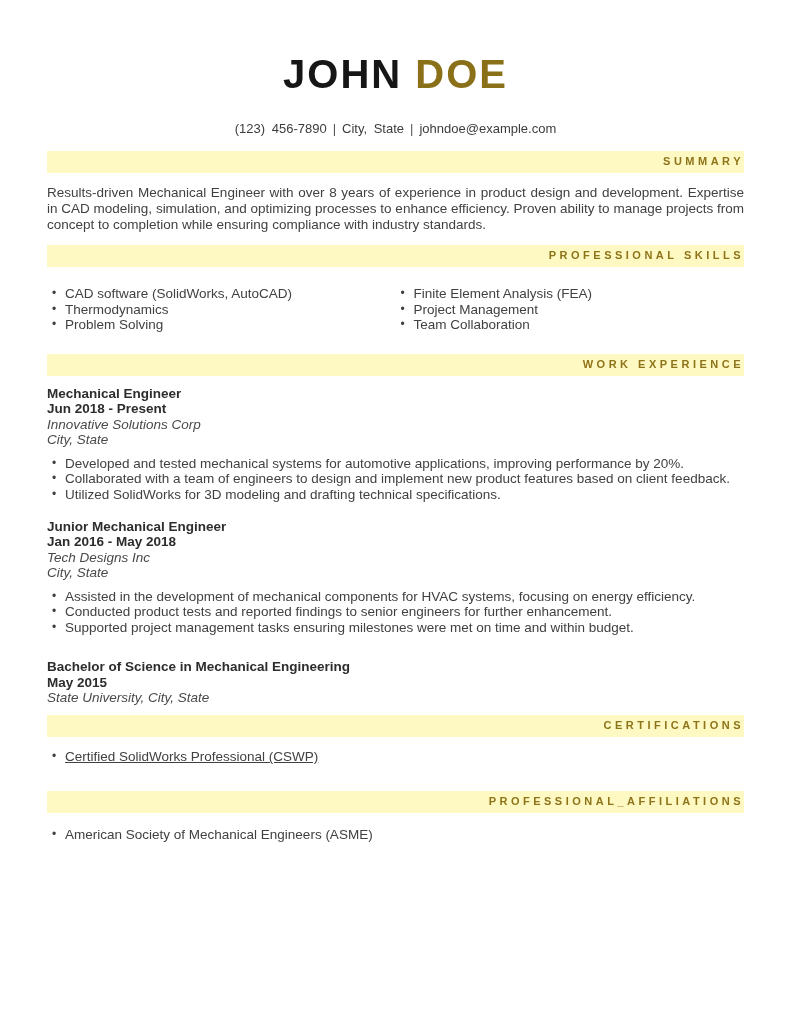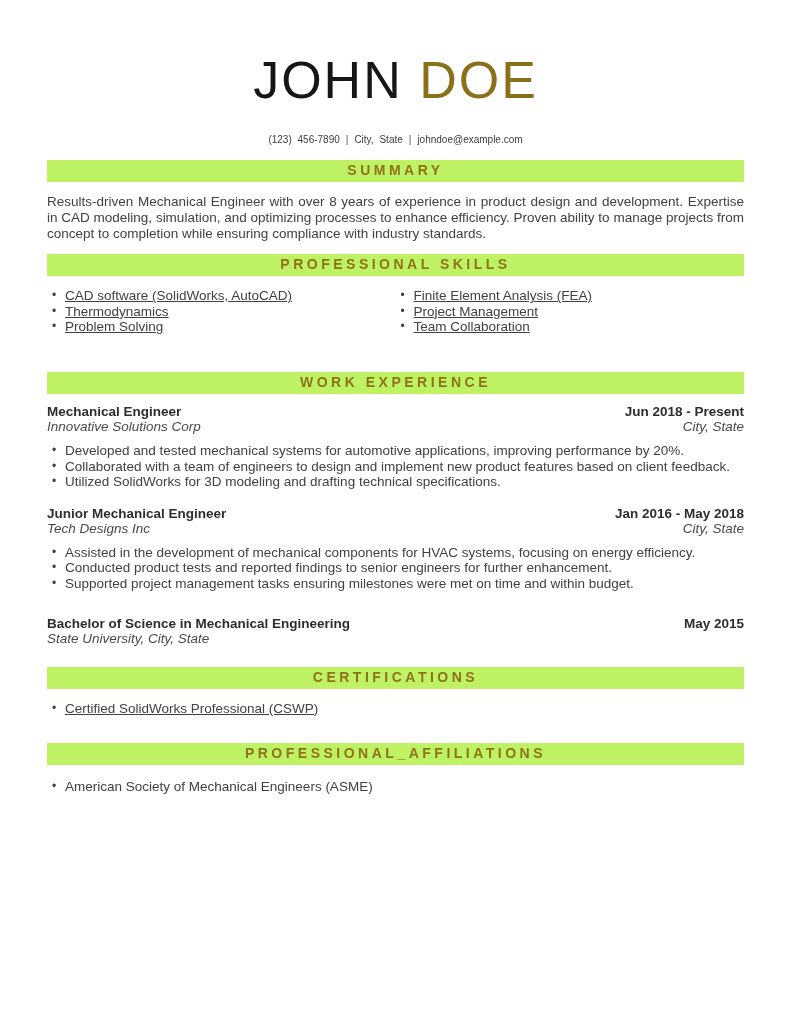--- a/index.html
+++ b/index.html
@@ -14,52 +14,52 @@
   .page {
     width: 791px;
     height: 1024px;
     padding: 0 47px;
     background: #ffffff;
   }
   
   .name {
     margin-top: 52px;
     text-align: center;
-    font-size: 52px;
-    font-weight: 400;
+    font-size: 40px;
+    font-weight: 700;
     letter-spacing: 2px;
     line-height: 1.1;
     color: #161616;
     white-space: nowrap;
   }
   .name .last { color: #8a7119; }
   .contact {
     margin-top: 25px;
     text-align: center;
-    font-size: 10px;
+    font-size: 13px;
     color: #3c3c3c;
     word-spacing: 3px;
   }
   .contact .sep { margin: 0 6px; color: #555555; }
   
   .bar {
-    background: #bef264;
-    text-align: center;
-    font-size: 14px;
+    background: #fef9c3;
+    text-align: right;
+    font-size: 11px;
     font-weight: bold;
     letter-spacing: 3.5px;
     color: #8e7419;
     padding: 4px 0 5px 0;
     line-height: 13px;
   }
   .bar.summary-bar { margin-top: 15px; }
   .bar.skills-bar { margin-top: 12px; }
-  .bar.work-bar { margin-top: 37px; }
+  .bar.work-bar { margin-top: 21px; }
   .bar.edu-bar { margin-top: 15px; }
-  .bar.cert-bar { margin-top: 20px; }
+  .bar.cert-bar { margin-top: 9px; }
   .bar.affil-bar { margin-top: 27px; }
   
   .summary-text {
     margin-top: 12px;
     font-size: 13.5px;
     line-height: 16px;
     text-align: justify;
     color: #414141;
   }
   ul.blist { list-style: none; margin-top: 8px; }
@@ -75,29 +75,30 @@
     position: absolute;
     left: 5px;
     top: 0;
     font-size: 12px;
     color: #414141;
   }
   .skills {
     display: flex;
     margin-top: 12px;
   }
-  .skills ul.blist { width: 50%; margin-top: 0; text-decoration: underline; }
+  .skills ul.blist { width: 50%; margin-top: 7px; }
   
   .entry-head { margin-top: 10px; }
   .entry-head.second { margin-top: 16px; }
   .entry-head.edu { margin-top: 24px; }
   .row {
     display: flex;
     justify-content: space-between;
     align-items: baseline;
+    flex-direction: column;
   }
   .job-title, .degree, .dates {
     font-size: 13.5px;
     font-weight: bold;
     color: #2d2d2d;
     line-height: 15.5px;
   }
   .company, .school, .loc {
     font-size: 13.5px;
     font-style: italic;

